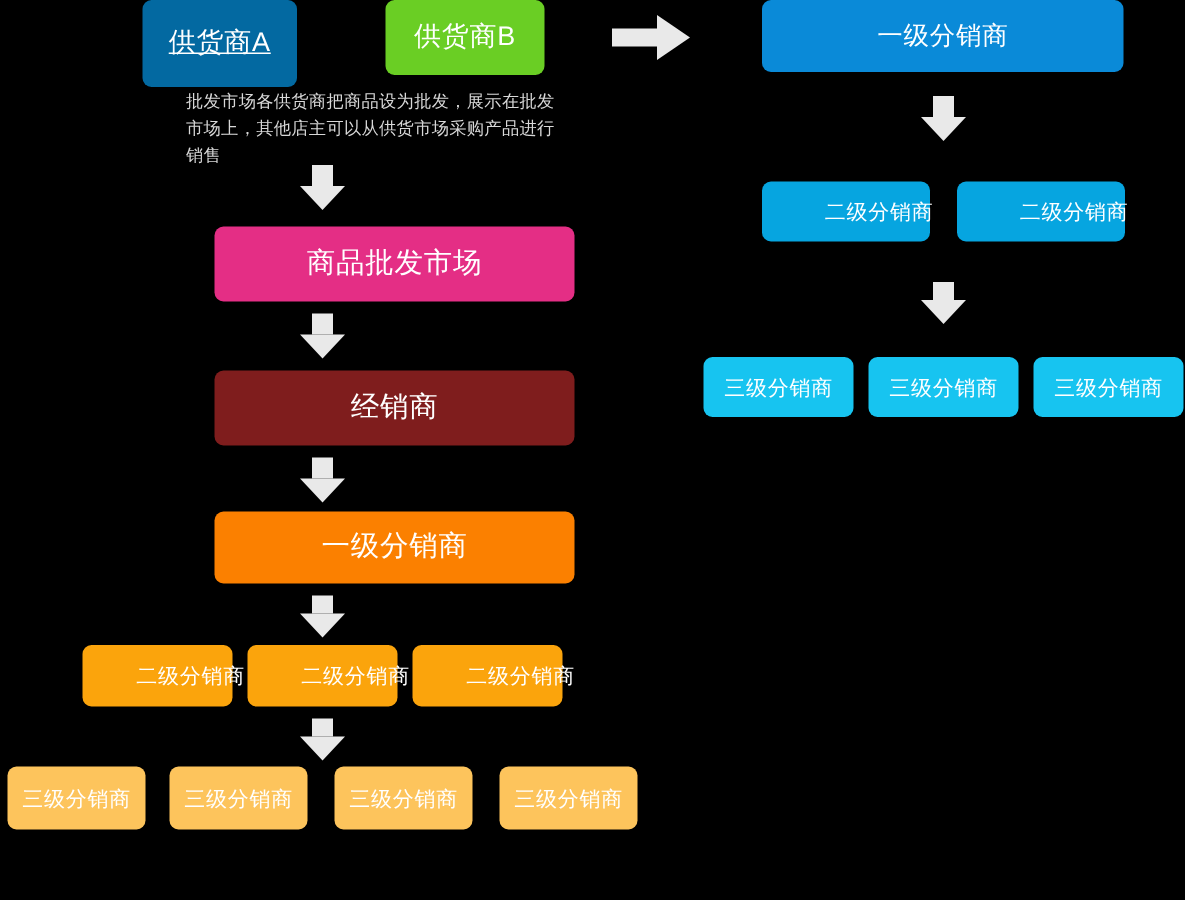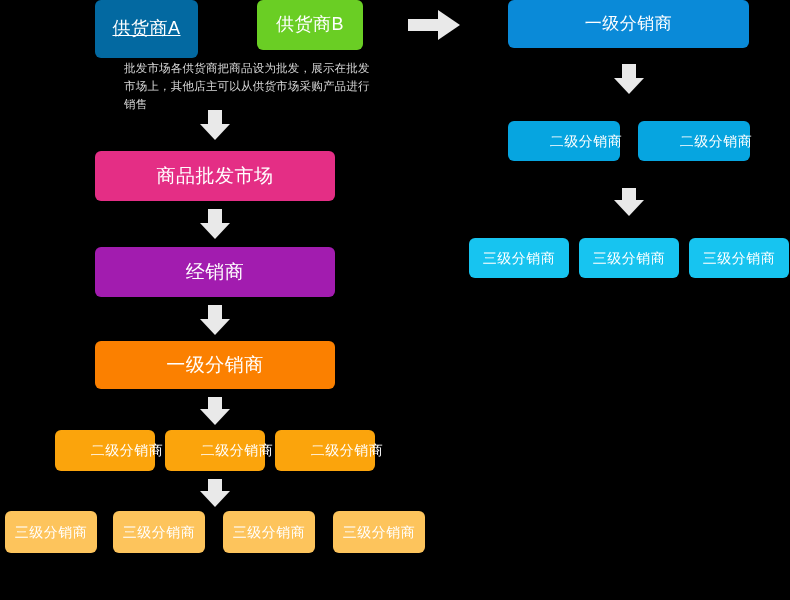--- a/index.html
+++ b/index.html
@@ -26,21 +26,21 @@
     align-items: center;
     justify-content: center;
     color: #ffffff;
     border-radius: 6px;
     text-align: center;
     line-height: 1.2;
     white-space: nowrap;
     letter-spacing: 0.5px;
   }
   .sz-supplier { font-size: 18px; }
-  .sz-major    { font-size: 19px; }
+  .sz-major    { font-size: 19px; margin-left: 48px; }
   .sz-lvl1-blue{ font-size: 17px; }
   .sz-lvl2     { font-size: 14px; padding-left: 44px; }
   .sz-lvl3     { font-size: 14px; text-align: center; }
 
   .desc {
     position: absolute;
     color: #d8d8d8;
     font-size: 11.5px;
     line-height: 1.55;
     width: 248px;
@@ -112,21 +112,21 @@
 
   <div class="node sz-major" style="left:95px; top:151px; width:240px; height:50px; background:#e42e85;">
     <span>商品批发市场</span>
   </div>
 
   <div class="arrow-down" style="left:215px; top:209px;">
     <div class="shaft" style="height:14px;"></div>
     <div class="head" style="top:14px;"></div>
   </div>
 
-  <div class="node sz-major" style="left:95px; top:247px; width:240px; height:50px; background:#a21caf;text-align:center;">
+  <div class="node sz-major" style="left:95px; top:247px; width:240px; height:50px; background:#7f1d1d;text-align:center;">
     <span>经销商</span>
   </div>
 
   <div class="arrow-down" style="left:215px; top:305px;">
     <div class="shaft" style="height:14px;"></div>
     <div class="head" style="top:14px;"></div>
   </div>
 
   <div class="node sz-major" style="left:95px; top:341px; width:240px; height:48px; background:#fb8000;">
     <span>一级分销商</span>

